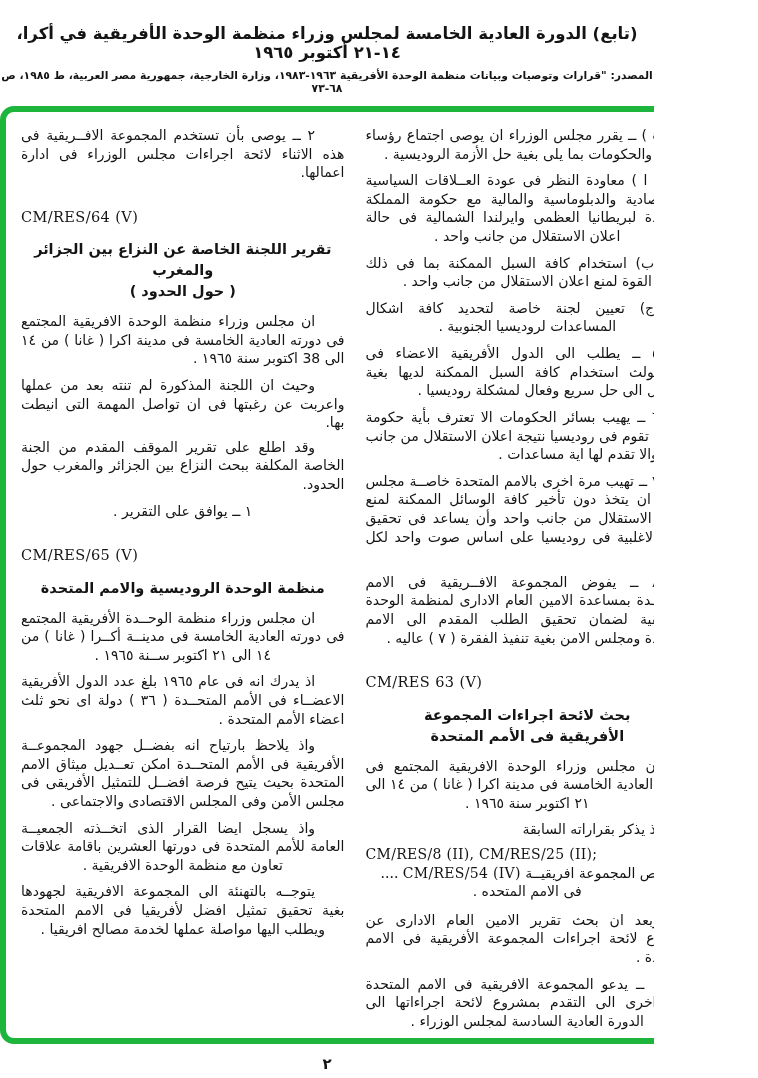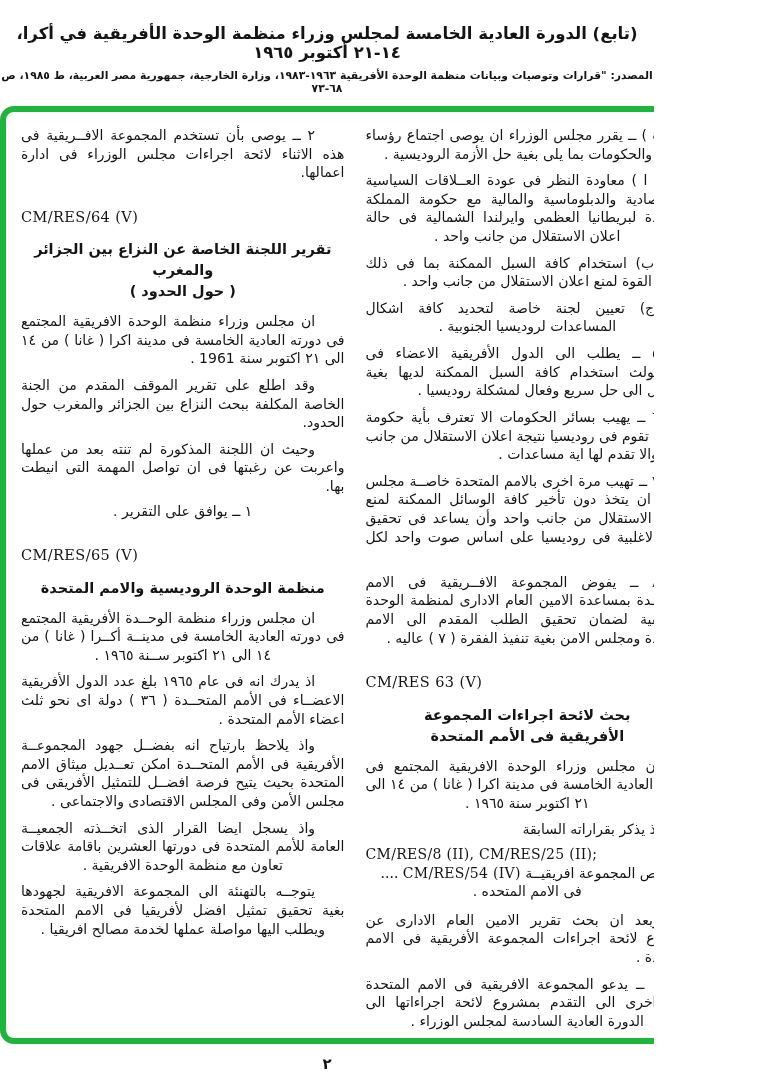--- a/index.html
+++ b/index.html
@@ -72,23 +72,23 @@
         <p class="par lastc">١ ــ يدعو المجموعة الافريقية فى الامم المتحدة مرة اخرى الى التقدم بمشروع لائحة اجراءاتها الى الدورة العادية السادسة لمجلس الوزراء .</p>
       </section>
 
       <section class="col">
         <p class="par">٢ ــ يوصى بأن تستخدم المجموعة الافــريقية فى هذه الاثناء لائحة اجراءات مجلس الوزراء فى ادارة اعمالها.</p>
         <div class="code-line code-first">CM/RES/64 (V)</div>
         <div class="heading">
           <div>تقرير اللجنة الخاصة عن النزاع بين الجزائر والمغرب</div>
           <div>( حول الحدود )</div>
         </div>
-        <p class="par">ان مجلس وزراء منظمة الوحدة الافريقية المجتمع فى دورته العادية الخامسة فى مدينة اكرا ( غانا ) من ١٤ الى ٢١ اكتوبر سنة 1961 .</p>
+        <p class="par">ان مجلس وزراء منظمة الوحدة الافريقية المجتمع فى دورته العادية الخامسة فى مدينة اكرا ( غانا ) من ١٤ الى 38 اكتوبر سنة ١٩٦٥ .</p>
+        <p class="par tight">وحيث ان اللجنة المذكورة لم تنته بعد من عملها واعربت عن رغبتها فى ان تواصل المهمة التى انيطت بها.</p>
         <p class="par">وقد اطلع على تقرير الموقف المقدم من الجنة الخاصة المكلفة ببحث النزاع بين الجزائر والمغرب حول الحدود.</p>
-        <p class="par tight">وحيث ان اللجنة المذكورة لم تنته بعد من عملها واعربت عن رغبتها فى ان تواصل المهمة التى انيطت بها.</p>
         <div class="center-line">١ ــ يوافق على التقرير .</div>
         <div class="code-line code-first">CM/RES/65 (V)</div>
         <div class="heading">منظمة الوحدة الروديسية والامم المتحدة</div>
         <p class="par lastc">ان مجلس وزراء منظمة الوحــدة الأفريقية المجتمع فى دورته العادية الخامسة فى مدينــة أكــرا ( غانا ) من ١٤ الى ٢١ اكتوبر ســنة ١٩٦٥ .</p>
         <p class="par">اذ يدرك انه فى عام ١٩٦٥ بلغ عدد الدول الأفريقية الاعضــاء فى الأمم المتحــدة ( ٣٦ ) دولة اى نحو ثلث اعضاء الأمم المتحدة .</p>
         <p class="par">واذ يلاحظ بارتياح انه بفضــل جهود المجموعــة الأفريقية فى الأمم المتحــدة امكن تعــديل ميثاق الامم المتحدة بحيث يتيح فرصة افضــل للتمثيل الأفريقى فى مجلس الأمن وفى المجلس الاقتصادى والاجتماعى .</p>
         <p class="par lastc">واذ يسجل ايضا القرار الذى اتخــذته الجمعيــة العامة للأمم المتحدة فى دورتها العشرين باقامة علاقات تعاون مع منظمة الوحدة الافريقية .</p>
         <p class="par lastc">يتوجــه بالتهنئة الى المجموعة الافريقية لجهودها بغية تحقيق تمثيل افضل لأفريقيا فى الامم المتحدة ويطلب اليها مواصلة عملها لخدمة مصالح افريقيا .</p>
       </section>
 

